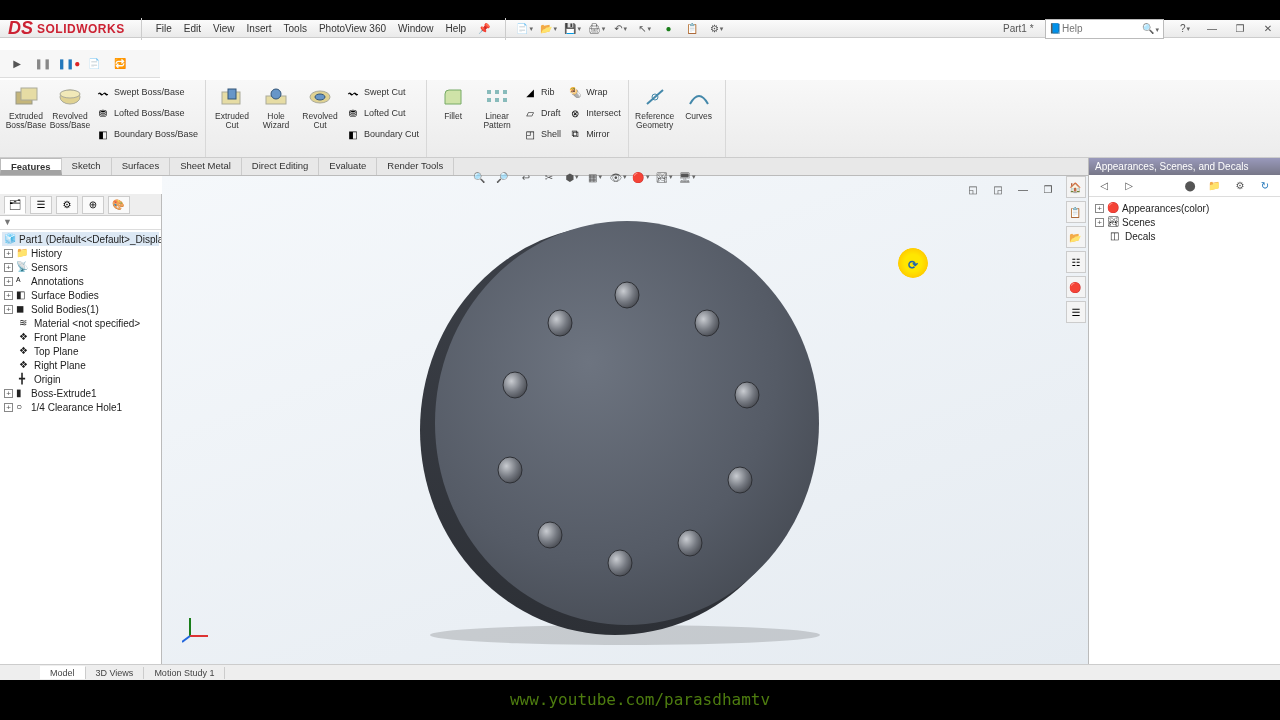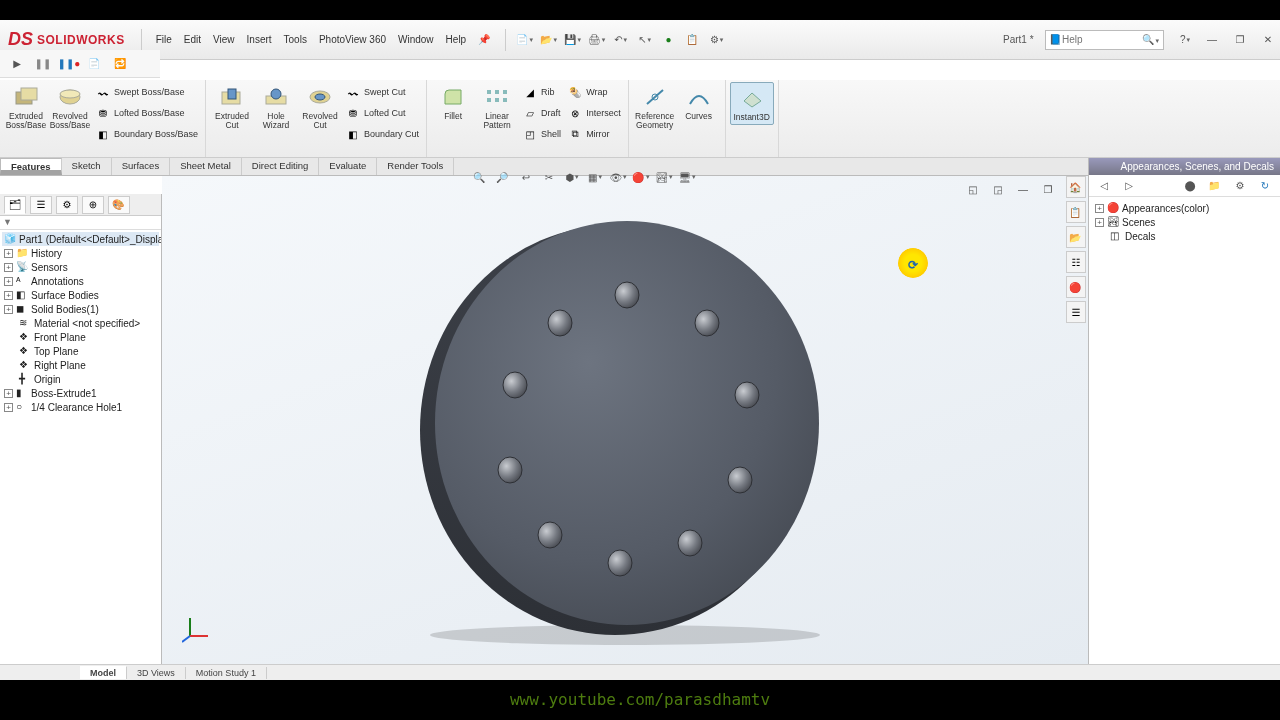--- a/index.html
+++ b/index.html
@@ -3,21 +3,21 @@
 <meta charset="utf-8">
 <style>
 * { margin:0; padding:0; box-sizing:border-box; font-family:Arial,sans-serif; font-size:10px; }
 body { width:1280px; height:720px; background:#fff; overflow:hidden; position:relative; }
 .bar-black { background:#000; position:absolute; left:0; right:0; height:20px; }
 .bar-black.top { top:0; }
 .bar-black.bot { bottom:0; height:40px; }
 .bottom-url { position:absolute; bottom:7px; left:50%; transform:translateX(-50%); background:#000; color:#4d7c0f; font-family:monospace; font-size:16px; padding:4px 10px; }
 
 
-.row-menu { position:absolute; top:20px; left:0; right:0; height:40px; background:linear-gradient(#fbfbfb,#eaeaea); border-bottom:1px solid #ccc; display:flex; align-items:center; gap:4px; }
+.row-menu { position:absolute; top:20px; left:0; right:0; height:18px; background:linear-gradient(#fbfbfb,#eaeaea); border-bottom:1px solid #ccc; display:flex; align-items:center; gap:4px; }
 .logo { display:flex; align-items:center; padding:0 8px; }
 .logo-ds { color:#c23; font-size:18px; font-style:italic; font-weight:bold; margin-right:4px; }
 .logo-txt { color:#c23; font-weight:bold; font-size:12px; letter-spacing:0.5px; }
 .sep { width:1px; height:22px; background:#ccc; margin:0 4px; }
 .menu-item { padding:3px 6px; color:#333; cursor:pointer; }
 .tb-btn { width:22px; height:22px; display:flex; align-items:center; justify-content:center; color:#555; cursor:pointer; border-radius:2px; }
 .dd { font-size:7px; color:#666; margin-left:1px; }
 .doc-name { margin-left:auto; margin-right:7px; color:#555; }
 .search-box { display:flex; align-items:center; border:1px solid #bbb; background:#fff; height:20px; padding:0 4px; margin-right:6px; }
 .search-box input { border:none; outline:none; width:80px; font-size:10px; }
@@ -61,30 +61,30 @@
 .hud .tb-btn { width:20px; height:18px; }
 
 
 .viewport { position:absolute; top:176px; left:162px; right:192px; bottom:56px; background:linear-gradient(160deg,#f5f8fb,#e5ebf1); overflow:hidden;}
 .vp-ctrl-tr { position:absolute; top:2px; right:4px; display:flex; gap:3px;}
 .task-tabs-right { position:absolute; top:176px; right:192px; width:22px; display:flex; flex-direction:column; gap:3px; z-index:6;}
 .task-tabs-right .tab-ico { width:20px; height:22px; background:#f4f4f4; border:1px solid #ccc; display:flex; align-items:center; justify-content:center; cursor:pointer;}
 
 
 .rp { position:absolute; top:158px; right:0; width:192px; bottom:56px; background:#fff; border-left:1px solid #bbb; display:flex; flex-direction:column;}
-.rp-title { background:linear-gradient(#99b,#778); color:#fff; font-size:10px; padding:3px 6px;text-align:right;}
+.rp-title { background:linear-gradient(#99b,#778); color:#fff; font-size:10px; padding:3px 6px;}
 .rp-tb { height:22px; border-bottom:1px solid #ddd; display:flex; align-items:center; gap:3px; padding:0 4px;}
 .rp-tree { padding:4px;}
 .rp-tree .fm-node { font-size:9.5px; }
 .rp-hint { margin-top:auto; background:#ffffc2; border:1px solid #dd8; padding:4px 8px; text-align:center; font-size:9px; color:#333; margin-bottom:140px;}
 
 
 .bot-tabs { position:absolute; bottom:40px; left:0; right:0; height:16px; background:#eee; border-top:1px solid #ccc; display:flex; align-items:center;}
 .bot-tabs .t { padding:1px 10px; font-size:9px; border-right:1px solid #ccc; cursor:pointer; color:#444;}
-.bot-tabs .t.active { background:#fff; border-top:1px solid #fff; font-weight:bold;margin-left:40px; }
+.bot-tabs .t.active { background:#fff; border-top:1px solid #fff; font-weight:normal; }
 
 
 .disc-wrap { position:absolute; left:50%; top:52%; transform:translate(-50%,-50%); }
 .triad { position:absolute; left:20px; bottom:20px; }
 .cursor-dot { position:absolute; width:30px; height:30px; background:radial-gradient(circle,#ffe600 40%,#fc0 70%,rgba(255,204,0,0) 72%); border-radius:50%; left:736px; top:72px; z-index:10;}
 .cursor-rot { position:absolute; left:746px; top:82px; z-index:11; font-size:12px; color:#26a; font-weight:bold;}
 
 svg { display:block; }
 </style>
 </head>
@@ -298,32 +298,20 @@
         <span class="ic">
             <svg width="24" height="22">
               <path d="M3 18 Q12 2 21 18" fill="none" stroke="#48a" stroke-width="2"></path>
             </svg>
           </span>
         <span class="lb">Curves</span>
       </div>
     </div>
   </div>
 
-  <div class="rb-group">
-    <div class="rb-stack">
-      <div class="rb-big active">
-        <span class="ic">
-            <svg width="26" height="22">
-              <path d="M5 14 L13 6 L22 14 L13 20 Z" fill="#cfe0d0" stroke="#7a9"></path>
-            </svg>
-          </span>
-        <span class="lb">Instant3D</span>
-      </div>
-    </div>
-  </div>
 </div>
 
 <div class="ribbon-tabs">
   <div class="rtab active">Features</div>
   <div class="rtab">Sketch</div>
   <div class="rtab">Surfaces</div>
   <div class="rtab">Sheet Metal</div>
   <div class="rtab">Direct Editing</div>
   <div class="rtab">Evaluate</div>
   <div class="rtab">Render Tools</div>

